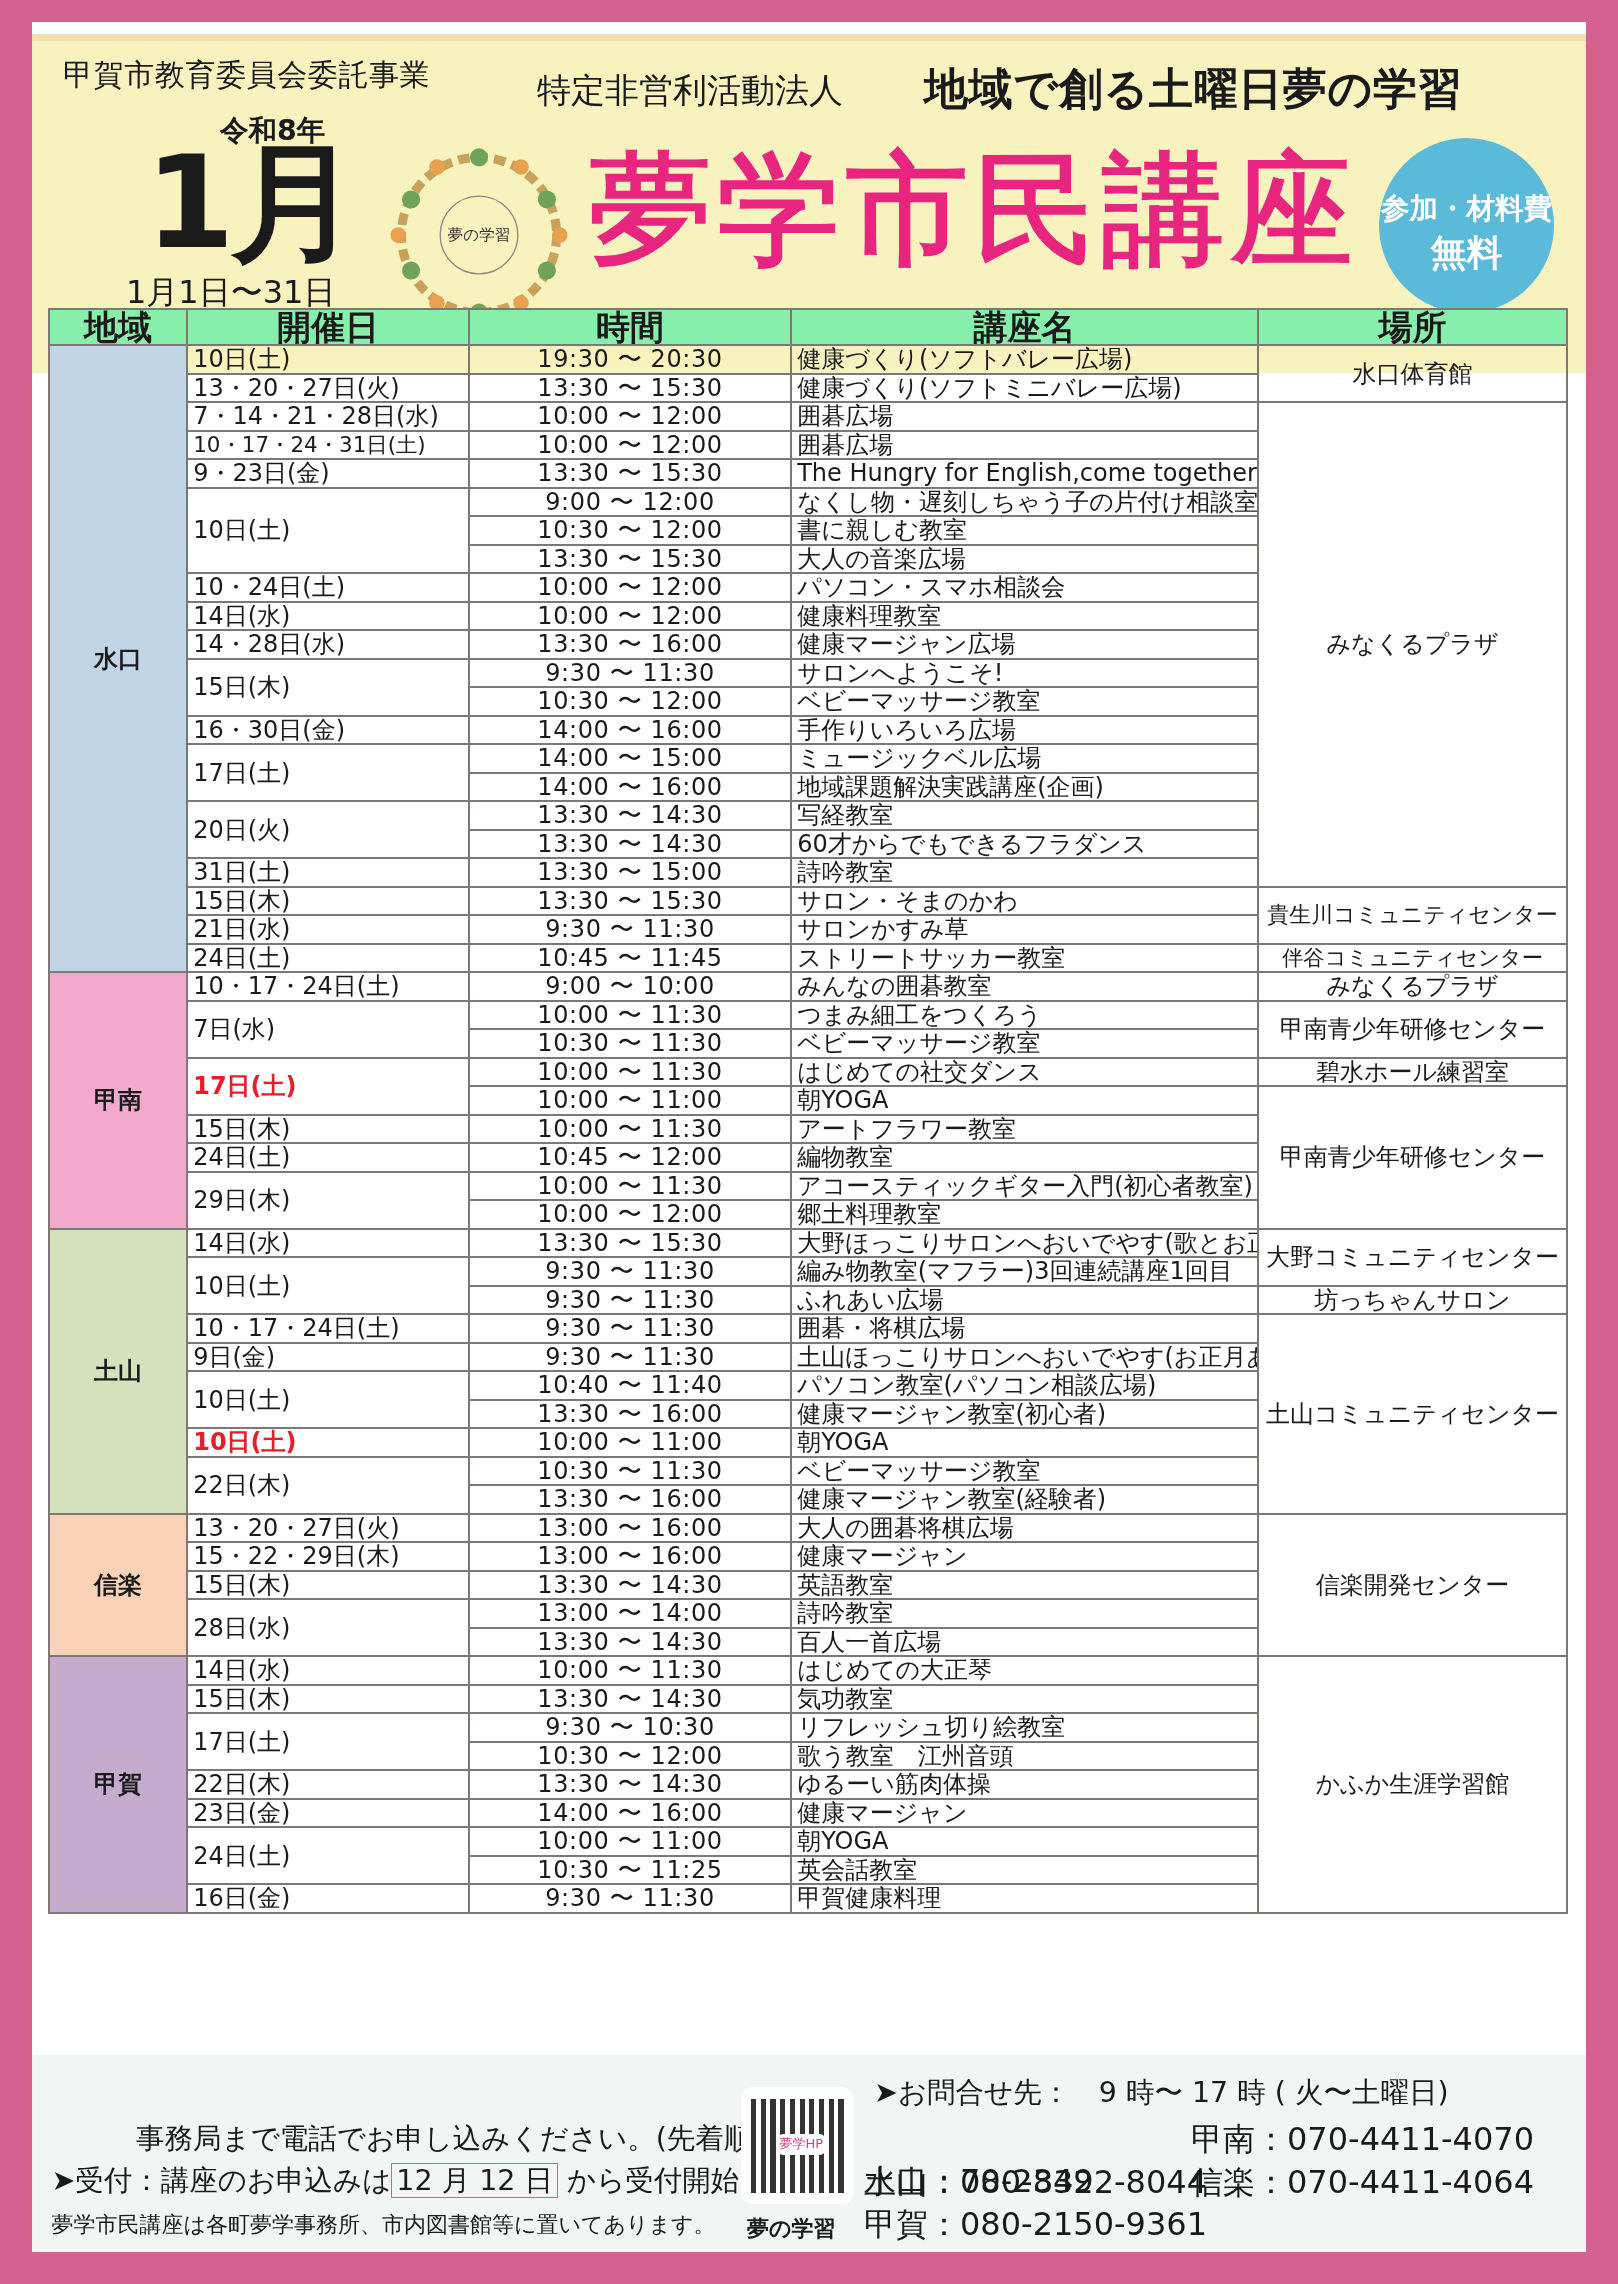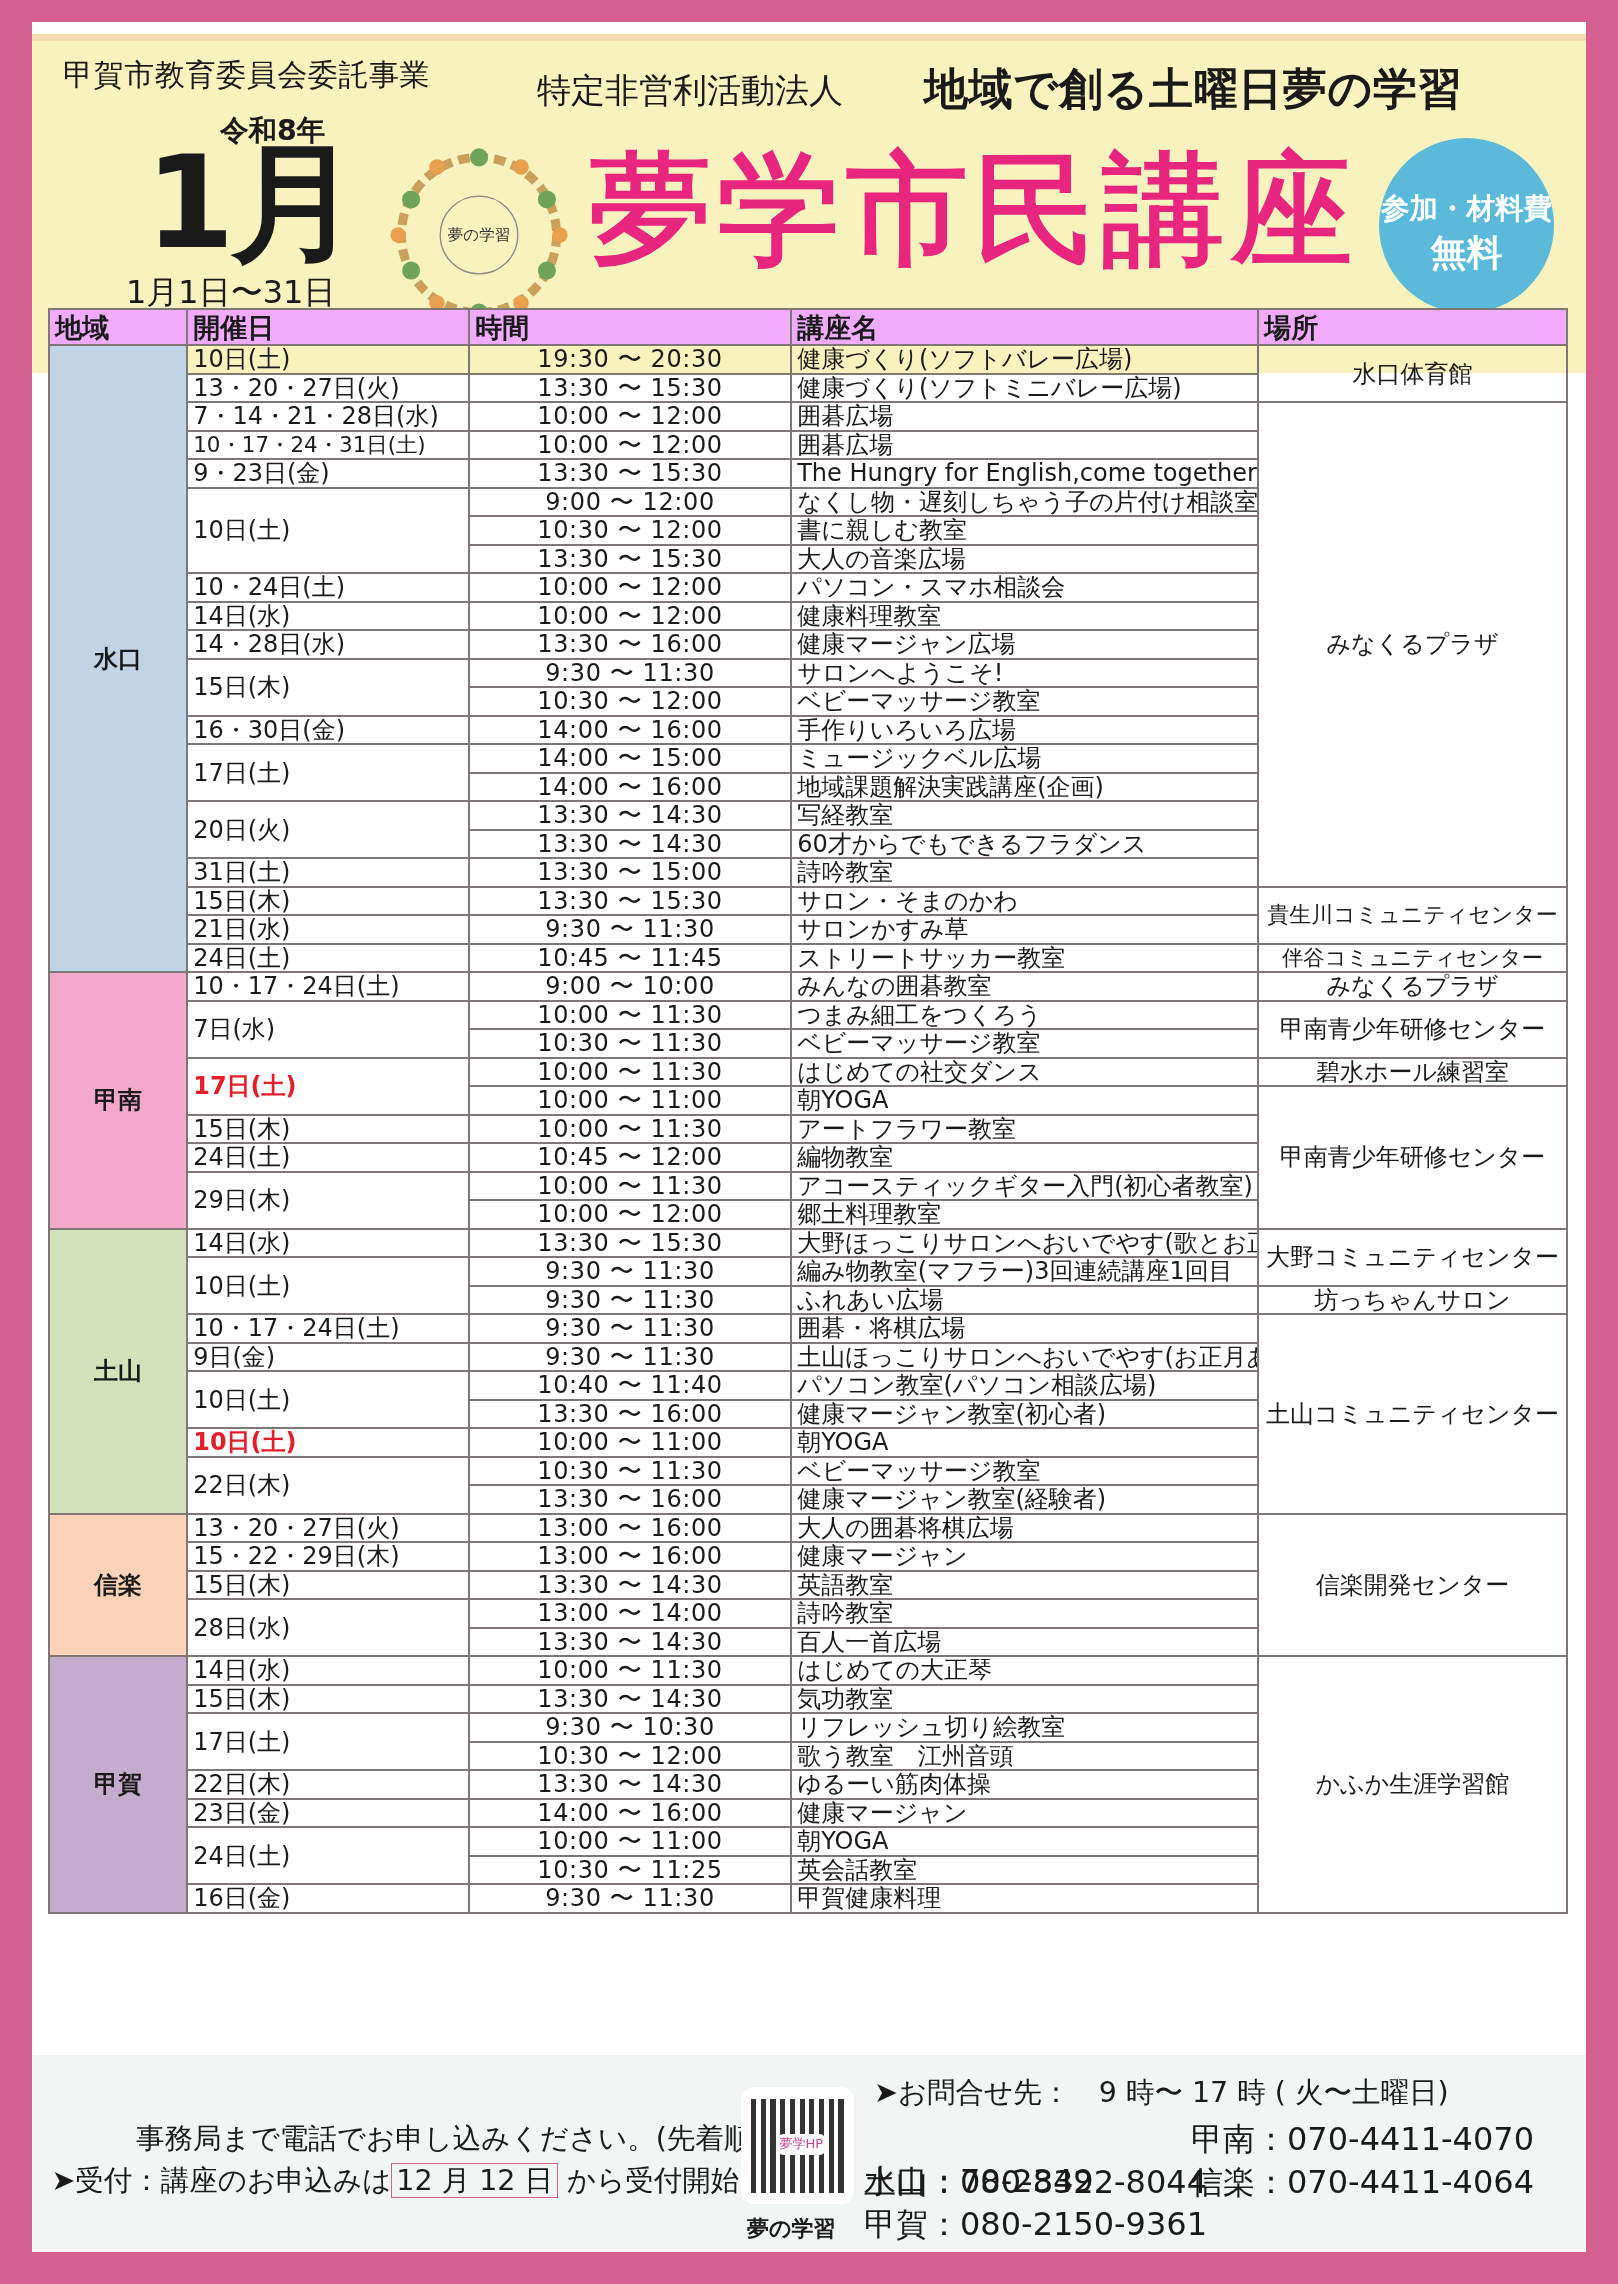--- a/index.html
+++ b/index.html
@@ -12,21 +12,21 @@
   .hdr-era{position:absolute;left:188px;top:71px;font-size:28.5px;font-weight:bold;}
   .hdr-month{position:absolute;left:113px;top:97px;font-size:129px;font-weight:bold;line-height:1;letter-spacing:-3.9px;}
   .hdr-range{position:absolute;left:94px;top:230px;font-size:32px;}
   .logo{position:absolute;left:350px;top:97px;width:194px;height:194px;}
   .title{position:absolute;left:557px;top:107px;font-size:123px;color:#E8257F;-webkit-text-stroke:2.6px #E8257F;font-family:"DejaVu Sans",sans-serif;letter-spacing:5.2px;line-height:1;text-shadow:0 0 0 #fff;}
   .badge{position:absolute;left:1347px;top:97px;width:175px;height:175px;border-radius:50%;background:#5BB9DA;color:#fff;text-align:center;}
   .badge .l1{position:absolute;top:52px;width:100%;font-size:28.5px;font-weight:bold;}
   .badge .l2{position:absolute;top:91px;width:100%;font-size:36px;font-weight:bold;}
   table.sched{position:absolute;left:16px;top:286px;width:1518px;border-collapse:collapse;table-layout:fixed;}
   table.sched th,table.sched td{border:2.6px solid #7F7676;padding:0 5.2px;height:26.5px;font-size:24px;white-space:nowrap;overflow:hidden;line-height:1;}
-  table.sched th{background:#f0abfc;height:34px;font-size:27px;font-weight:bold;text-align:left;}
+  table.sched th{background:#86efac;height:34px;font-size:34px;font-weight:bold;text-align:center;}
   td.region{text-align:center;font-size:30px;font-weight:bold;}
   td.time{text-align:center;font-size:27px;letter-spacing:0.6px;}
   td.date{font-size:24.6px;}
   td.place{text-align:center;font-size:24px;}
   td.small{font-size:17px;}
   td.xsmall{font-size:14.2px;}
   td.red{color:#E51E2A;font-weight:bold;font-size:27px;}
   .footer{position:absolute;left:0;top:2033px;width:1554px;height:194px;background:#F1F5F3;}
   .f-line{position:absolute;font-size:28.5px;white-space:nowrap;}
   .f-highlight{border:1.9px solid #D4608F;padding:0 3.9px;text-align:right;}
@@ -383,20 +383,21 @@
           <td class="place">農村改善センタ</td>
         </tr>
     </tbody>
   </table>
 
   <div class="footer">
     <div class="f-line" style="left:104px;top:65px;">事務局まで電話でお申し込みください。(先着順)</div>
     <div class="f-line" style="left:19.4px;top:107px;">
       <span>➤受付：</span><span>講座のお申込みは</span><span class="f-highlight">12 月 12 日</span> <span>から受付開始。</span>
     </div>
+    <div class="f-line" style="left:19.4px;top:155px;font-size:22px;">夢学市民講座は各町夢学事務所、市内図書館等に置いてあります。</div>
 
     <div class="qr">
       <div class="code"></div>
       <div class="tag">夢学HP</div>
     </div>
     <div class="qr-caption">夢の学習</div>
 
     <div class="f-line" style="left:842px;top:19.4px;">➤お問合せ先：　9 時〜 17 時 ( 火〜土曜日)</div>
     <div class="f-line" style="left:832px;top:63px;font-size:32px;margin-top:42px;">
       <span>水口</span>：<span>70-2349</span>

